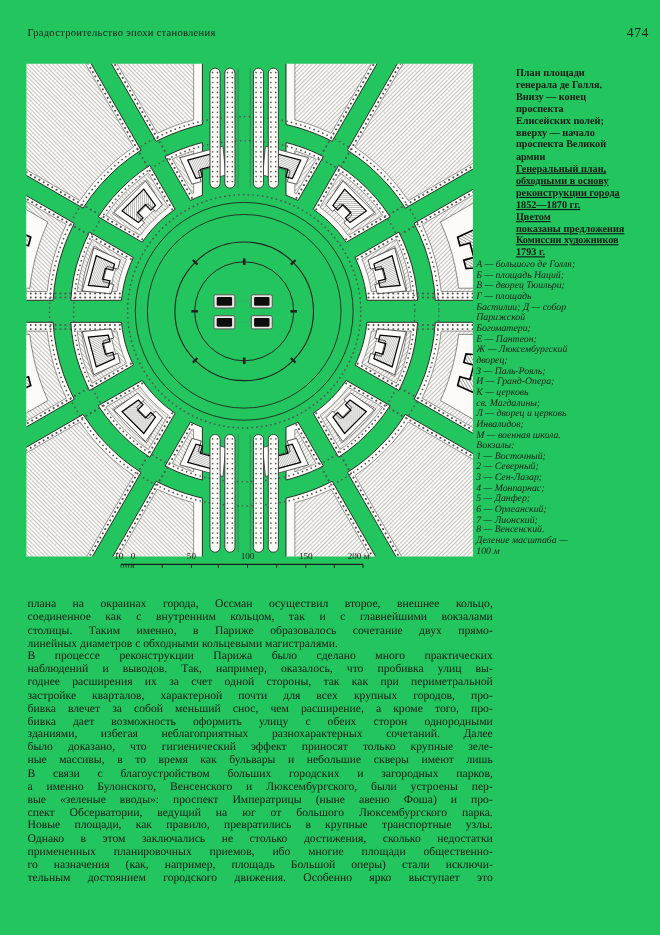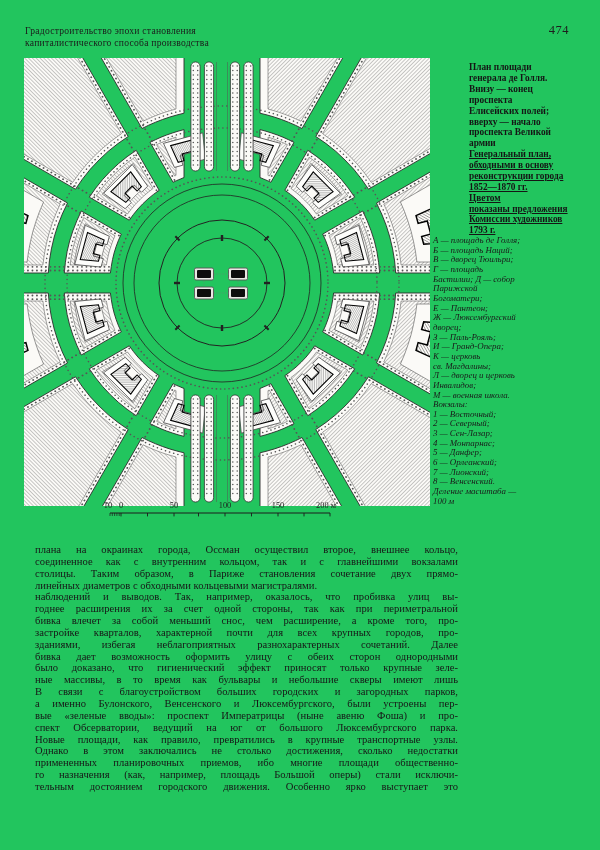--- a/index.html
+++ b/index.html
@@ -2,39 +2,38 @@
 <html><head>
 <meta charset="utf-8">
 <style>
   html,body{margin:0;padding:0;}
   .page{
     position:relative;width:600px;height:850px;overflow:hidden;
     background:#22c55e;color:#1d1d1d;
     font-family:"Liberation Serif","DejaVu Serif",serif;
   }
   .hdr{position:absolute;left:25px;top:25px;font-size:9.6px;line-height:11.6px;letter-spacing:.25px;color:#1b1b1b;}
-  .pageno{position:absolute;right:31px;top:23px;font-size:12.5px;letter-spacing:.5px;}
+  .pageno{position:absolute;right:10px;top:23px;font-size:12.5px;letter-spacing:.5px;}
   .plan{position:absolute;left:24px;top:58px;width:406px;height:462px;}
   .cap{position:absolute;left:433px;width:166px;font-size:9.3px;line-height:10.9px;font-weight:bold;color:#151515;margin-left:36px;}
   #cap1{top:62px;}
   #cap2{top:149px;text-decoration:underline;}
   .legend{position:absolute;left:433px;top:236px;width:166px;font-size:8.9px;line-height:9.65px;font-style:italic;color:#1a1a1a;}
-  .body-text{position:absolute;left:35px;top:544px;width:423px;height:276px;overflow:hidden;font-size:10.6px;line-height:11.85px;color:#171717;}
+  .body-text{position:absolute;left:25px;top:544px;width:423px;height:276px;overflow:hidden;font-size:10.6px;line-height:11.85px;color:#171717;}
   .bline{text-align:justify;text-align-last:justify;}
   .bline.endpar{text-align-last:left;}
   .ln{white-space:nowrap;}
 </style>
 </head>
 <body>
 
 <div class="page">
 
   <div class="hdr">
       <div class="ln">Градостроительство эпохи становления</div>
-      <div class="ln">капиталистического способа производства</div>
     </div>
 
   <div class="pageno">474</div>
 
   <div class="plan">
     <svg id="plansvg" width="406" height="462" viewBox="0 0 406 462" xmlns="http://www.w3.org/2000/svg">
         <defs>
           <pattern id="hA" patternUnits="userSpaceOnUse" width="2.7" height="2.7" patternTransform="rotate(45)">
             <line x1="0" y1="0" x2="0" y2="2.7" stroke="#3d3d3d" stroke-width="0.55"></line>
           </pattern>
@@ -257,21 +256,21 @@
       <div class="ln">Генеральный план,</div>
       <div class="ln">обходными в основу</div>
       <div class="ln">реконструкции города</div>
       <div class="ln">1852—1870 гг.</div>
       <div class="ln">Цветом</div>
       <div class="ln">показаны предложения</div>
       <div class="ln">Комиссии художников</div>
       <div class="ln">1793 г.</div>
     </div>
   <div class="legend">
-      <div class="ln">А — площадь  де Голля;</div>
+      <div class="ln">А — большого  де Голля;</div>
       <div class="ln">Б — площадь Наций;</div>
       <div class="ln">В — дворец Тюильри;</div>
       <div class="ln">Г — площадь</div>
       <div class="ln">Бастилии; Д — собор</div>
       <div class="ln">Парижской</div>
       <div class="ln">Богоматери;</div>
       <div class="ln">Е — Пантеон;</div>
       <div class="ln">Ж — Люксембургский</div>
       <div class="ln">дворец;</div>
       <div class="ln">З — Паль-Рояль;</div>
@@ -290,28 +289,29 @@
       <div class="ln">6 — Орлеанский;</div>
       <div class="ln">7 — Лионский;</div>
       <div class="ln">8 — Венсенский.</div>
       <div class="ln">Деление масштаба —</div>
       <div class="ln">100 м</div>
     </div>
 
   <div class="body-text" id="bodytext">
       <div class="bline">плана на окраинах города, Оссман осуществил второе, внешнее кольцо,</div>
       <div class="bline">соединенное как с внутренним кольцом, так и с главнейшими вокзалами</div>
-      <div class="bline">столицы. Таким образом, в Париже становления сочетание двух прямо-</div>
+      <div class="bline">столицы. Таким именно, в Париже образовалось сочетание двух прямо-</div>
       <div class="bline endpar">линейных диаметров с обходными кольцевыми магистралями.</div>
+      <div class="bline">В процессе реконструкции Парижа было сделано много практических</div>
       <div class="bline">наблюдений и выводов. Так, например, оказалось, что пробивка улиц вы-</div>
       <div class="bline">годнее расширения их за счет одной стороны, так как при периметральной</div>
+      <div class="bline">застройке кварталов, характерной почти для всех крупных городов, про-</div>
       <div class="bline">бивка влечет за собой меньший снос, чем расширение, а кроме того, про-</div>
-      <div class="bline">застройке кварталов, характерной почти для всех крупных городов, про-</div>
+      <div class="bline">бивка дает возможность оформить улицу с обеих сторон однородными</div>
       <div class="bline">зданиями, избегая неблагоприятных разнохарактерных сочетаний. Далее</div>
-      <div class="bline">бивка дает возможность оформить улицу с обеих сторон однородными</div>
       <div class="bline">было доказано, что гигиенический эффект приносят только крупные зеле-</div>
       <div class="bline">ные массивы, в то время как бульвары и небольшие скверы имеют лишь</div>
       <div class="bline">В связи с благоустройством больших городских и загородных парков,</div>
       <div class="bline">а именно Булонского, Венсенского и Люксембургского, были устроены пер-</div>
       <div class="bline">вые «зеленые вводы»: проспект Императрицы (ныне авеню Фоша) и про-</div>
       <div class="bline">спект Обсерватории, ведущий на юг от большого Люксембургского парка.</div>
       <div class="bline">Новые площади, как правило, превратились в крупные транспортные узлы.</div>
       <div class="bline">Однако в этом заключались не столько достижения, сколько  недостатки</div>
       <div class="bline">примененных планировочных приемов, ибо многие площади общественно-</div>
       <div class="bline">го назначения (как, например, площадь Большой оперы) стали исключи-</div>

